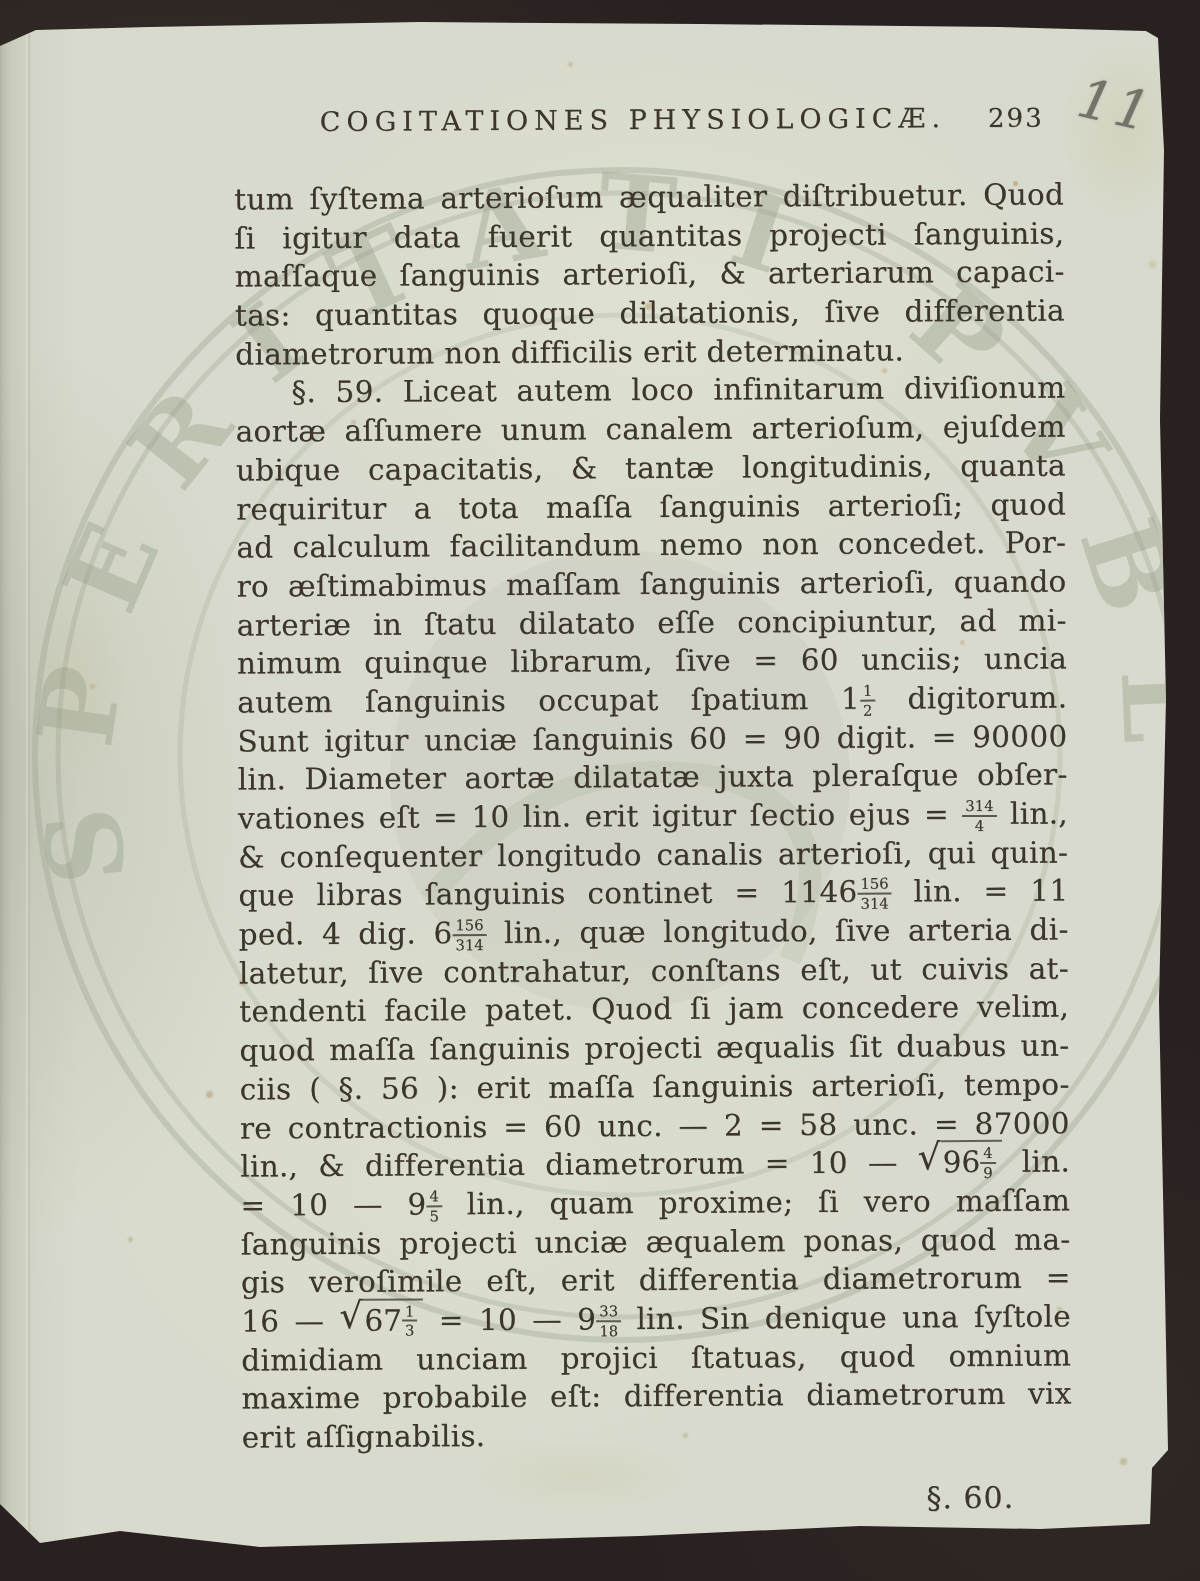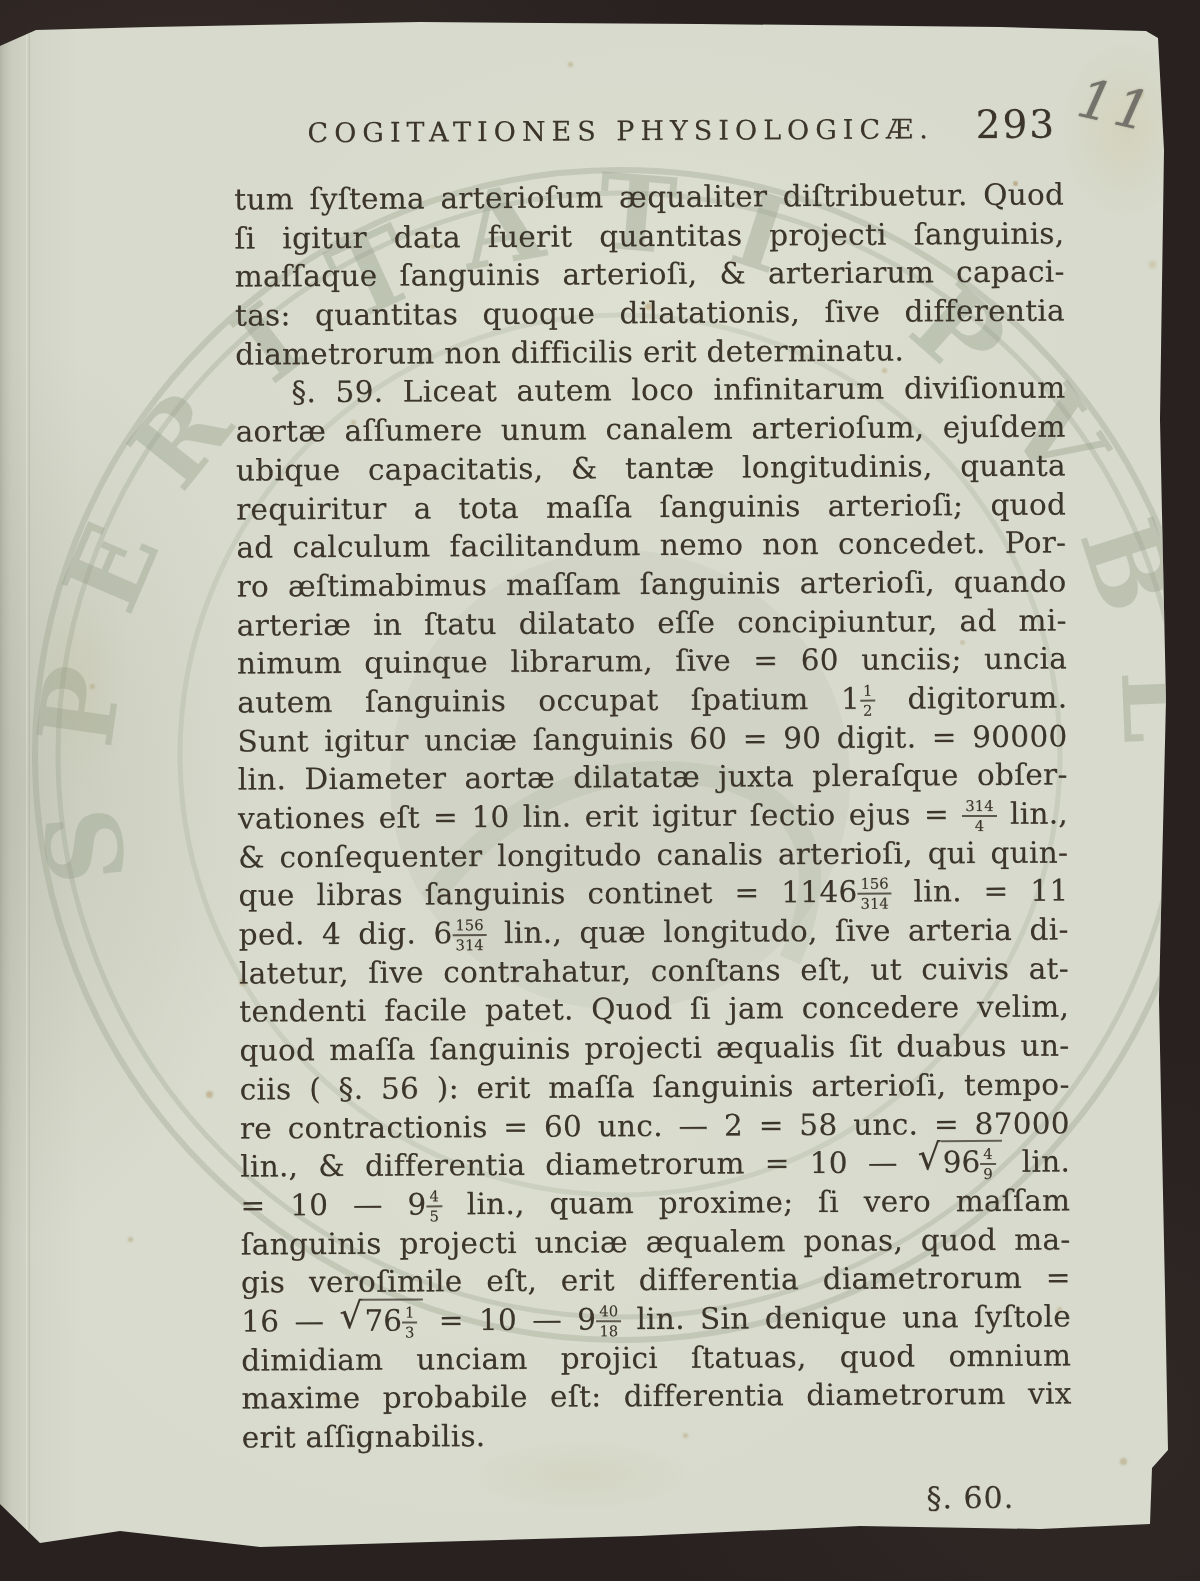--- a/index.html
+++ b/index.html
@@ -54,38 +54,38 @@
   .stain.s2{left:30px;top:560px;width:100px;height:240px;background:radial-gradient(ellipse, rgba(180,160,100,.1), transparent 70%);}
   .stain.s3{left:470px;top:1440px;width:220px;height:70px;background:radial-gradient(ellipse, rgba(180,160,100,.1), transparent 70%);}
 
   .text-col{position:absolute;left:233px;top:0;width:830px;transform:rotate(-0.35deg);transform-origin:50% 50%;color:#3c352c;}
   .header{
     position:absolute;top:104px;left:0;width:100%;box-sizing:border-box;
     display:flex;justify-content:center;align-items:baseline;gap:42px;padding-left:66px;
     font-size:27px;letter-spacing:6px;white-space:nowrap;
     text-shadow:.3px .3px .6px rgba(70,60,45,.45);
   }
-  .pagenum{font-size:39px;letter-spacing:2px;}
+  .pagenum{font-size:26px;letter-spacing:2px;}
   .body{position:absolute;top:178px;left:0;width:100%;}
   .line{
     height:38.7px;line-height:38.7px;font-size:29.5px;letter-spacing:.3px;
     text-align:justify;white-space:normal;
     text-shadow:.3px .3px .5px rgba(70,60,45,.4);
   }
   .line.j{text-align-last:justify;}
   .line.ind{text-indent:56px;}
   .frac{
     display:inline-flex;flex-direction:column;align-items:center;
     font-size:.5em;line-height:1.08;vertical-align:middle;letter-spacing:0;
   }
   .frac .fn{border-bottom:2px solid rgba(62,55,47,.8);padding:0 3px 1px;}
   .frac .fd{padding-top:1px;}
   .sqrt{display:inline-flex;align-items:flex-start;vertical-align:middle;letter-spacing:0;}
   .sqrt .rsign{font-size:1.22em;line-height:1;position:relative;top:-4px;}
-  .sqrt .rad{display:inline-flex;align-items:flex-end;border-top:2.5px solid rgba(62,55,47,.75);padding:1px 6px 0 2px;position:relative;top:-3px;}
+  .sqrt .rad{display:inline-flex;align-items:center;border-top:2.5px solid rgba(62,55,47,.75);padding:1px 6px 0 2px;position:relative;top:-3px;}
   .catchword{
     position:absolute;top:1482px;left:0;width:100%;box-sizing:border-box;
     text-align:right;padding-right:58px;font-size:30px;letter-spacing:1px;
     text-shadow:.3px .3px .5px rgba(70,60,45,.4);
   }
   .pencil{
     position:absolute;left:1078px;top:74px;
     font-size:54px;font-style:italic;color:#73736b;
     transform:rotate(13deg);letter-spacing:3px;
     text-shadow:0 0 1.5px rgba(115,115,107,.7);
@@ -172,28 +172,28 @@
             </span><span> lin.</span></div>
           <div class="line j"><span>= 10 — 9</span><span class="frac">
               <span class="fn">4</span>
               <span class="fd">5</span>
             </span><span> lin., quam proxime; ſi vero maſſam</span></div>
           <div class="line j"><span>ſanguinis projecti unciæ æqualem ponas, quod ma-</span></div>
           <div class="line j"><span>gis veroſimile eſt, erit differentia diametrorum =</span></div>
           <div class="line j"><span>16 — </span><span class="sqrt">
               <span class="rsign">√</span>
               <span class="rad">
-                <span>76</span>
+                <span>67</span>
                 <span class="frac">
                   <span class="fn">1</span>
                   <span class="fd">3</span>
                 </span>
               </span>
             </span><span> = 10 — 9</span><span class="frac">
-              <span class="fn">40</span>
+              <span class="fn">33</span>
               <span class="fd">18</span>
             </span><span> lin. Sin denique una ſyſtole</span></div>
           <div class="line j"><span>dimidiam unciam projici ſtatuas, quod omnium</span></div>
           <div class="line j"><span>maxime probabile eſt: differentia diametrorum vix</span></div>
           <div class="line"><span>erit aſſignabilis.</span></div>
         </div>
       <div class="catchword">§. 60.</div>
     </div>
 
     <div class="pencil">11</div>

